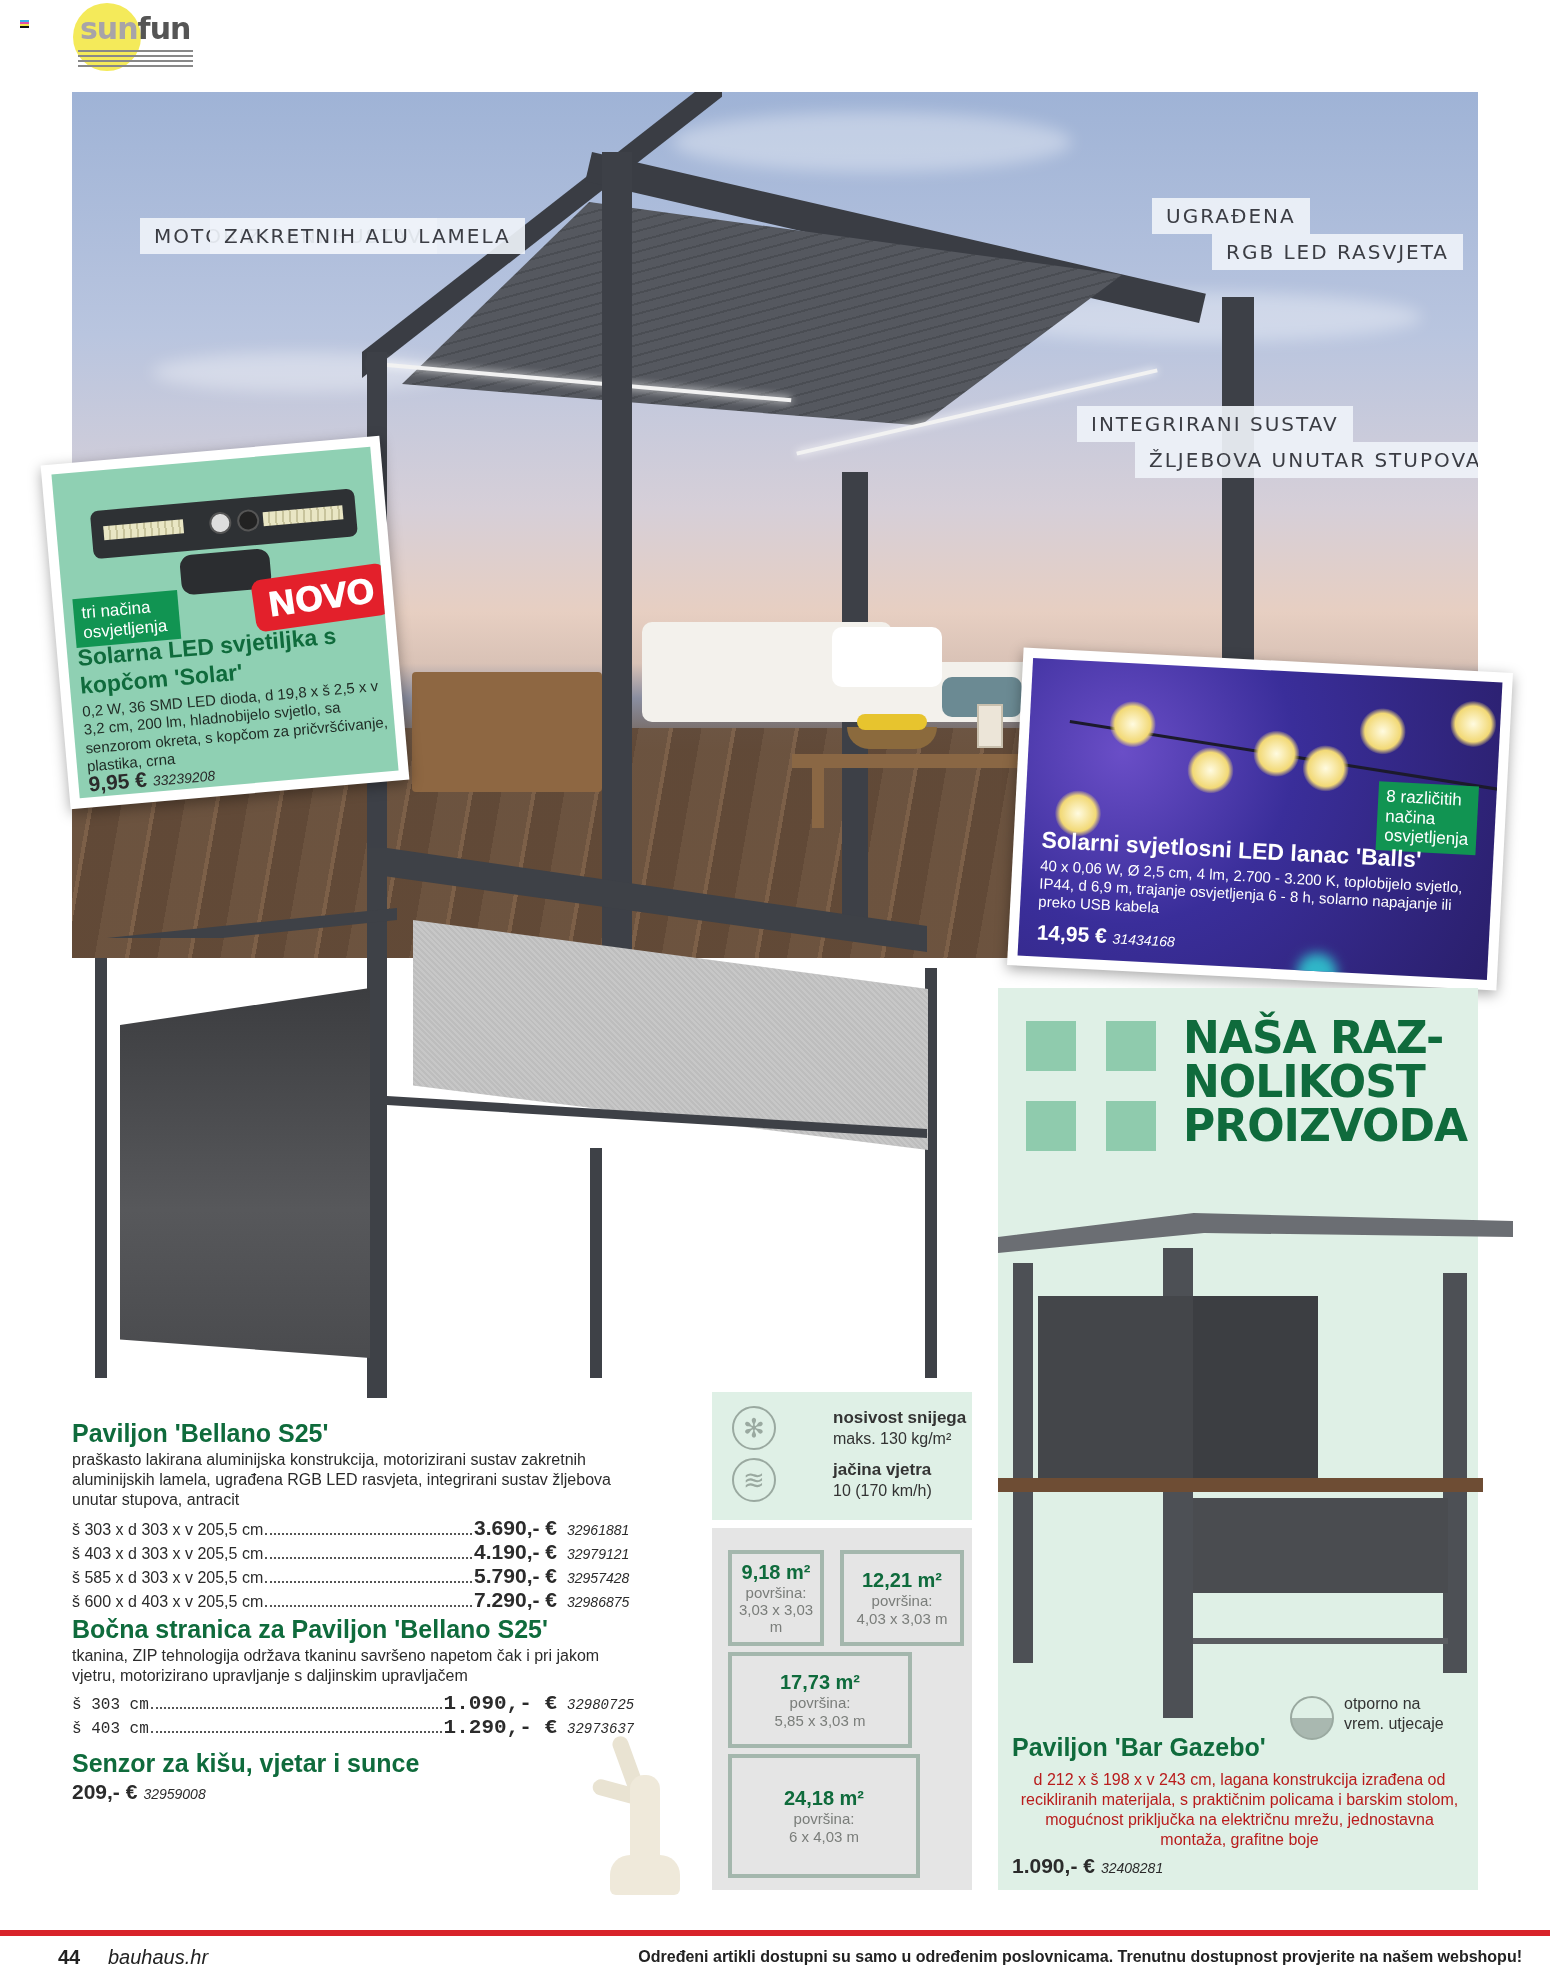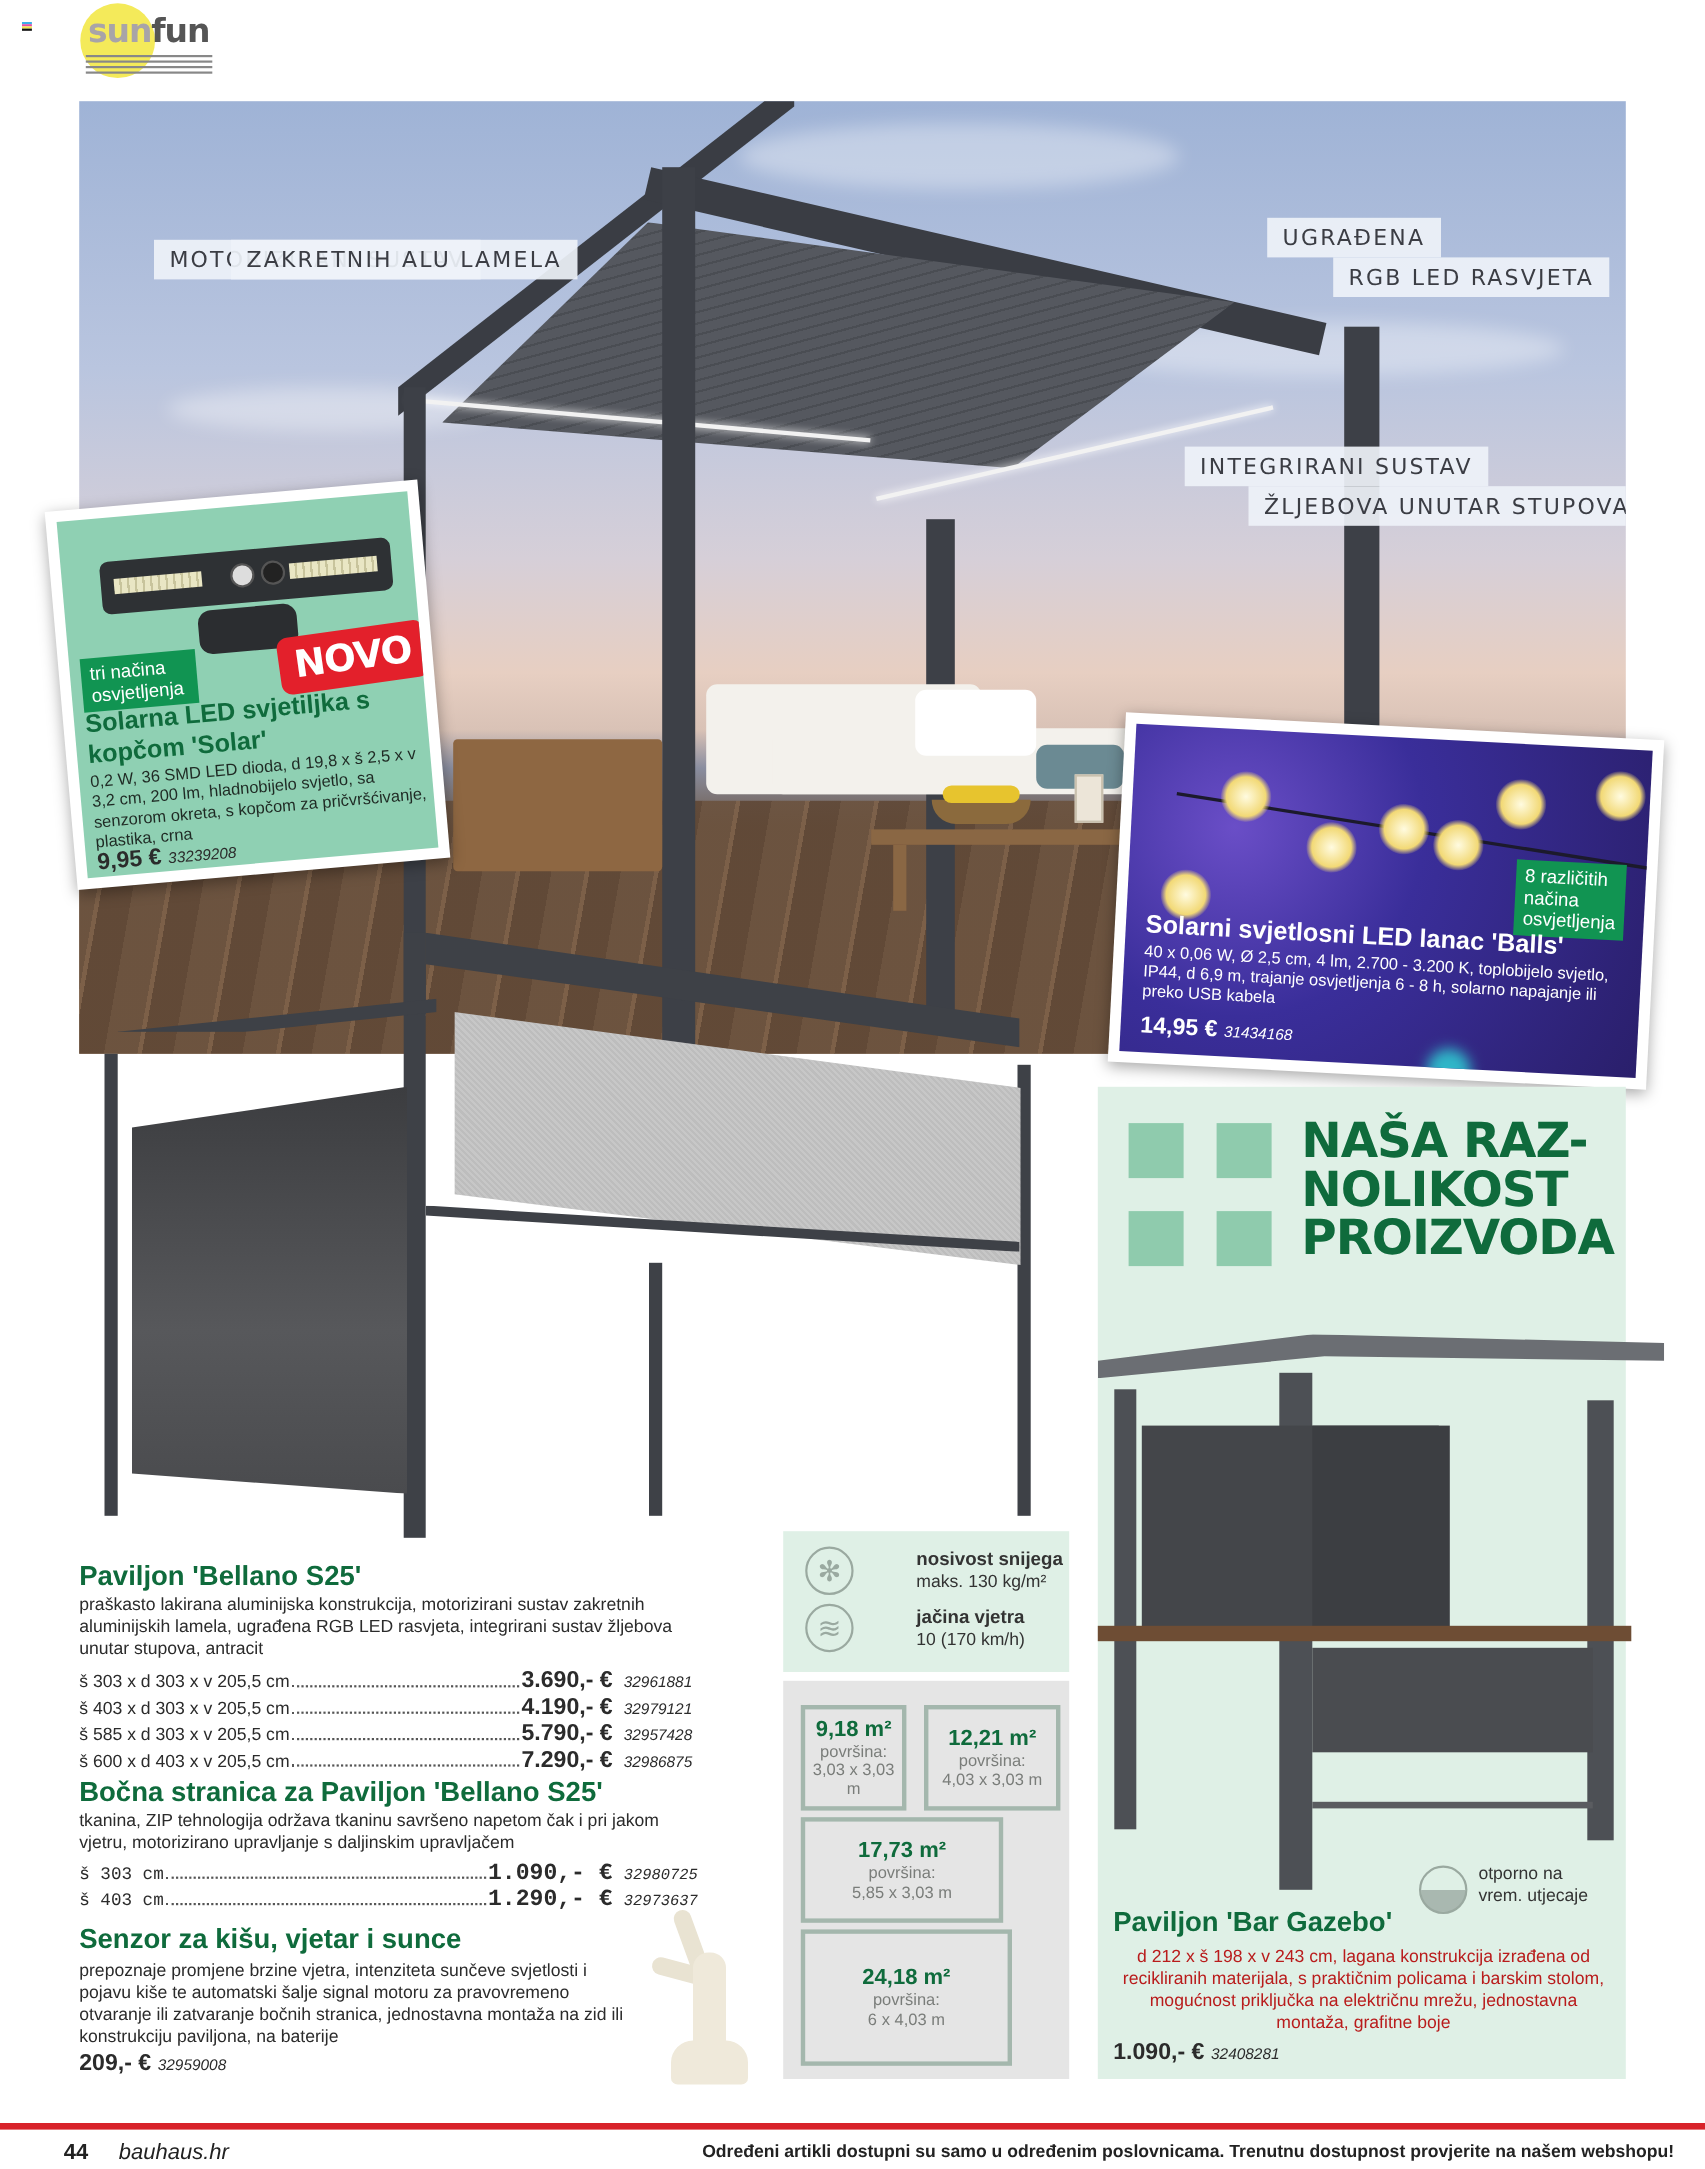--- a/index.html
+++ b/index.html
@@ -340,21 +340,20 @@
         <span class="dim">š 403 cm</span>
         <span class="dots"></span>
         <span class="price">1.290,- €</span>
         <span class="art">32973637</span>
       </div>
   </div>
 </div>
 
 <div class="abs txt" style="top:1748px;">
   <div class="h-green">Senzor za kišu, vjetar i sunce</div>
-  <div class="p" style="width:510px;margin-top:4px;">prepoznaje promjene brzine vjetra, intenziteta sunčeve svjetlosti i pojavu kiše te automatski šalje signal motoru za pravovremeno otvaranje ili zatvaranje bočnih stranica, jednostavna montaža na zid ili konstrukciju paviljona, na baterije</div>
   <div style="margin-top:2px;">
     <span class="pr-big">209,- €</span><span class="art-num">32959008</span>
   </div>
 </div>
 
 <div class="abs sensor-img">
   <div style="position:absolute;left:30px;top:0;width:16px;height:60px;background:#e9e3d2;border-radius:8px;transform:rotate(-20deg);"></div>
   <div style="position:absolute;left:2px;top:50px;width:60px;height:16px;background:#e9e3d2;border-radius:8px;transform:rotate(15deg);"></div>
   <div style="position:absolute;left:40px;top:40px;width:30px;height:100px;background:#efe9da;border-radius:14px;"></div>
   <div style="position:absolute;left:20px;top:120px;width:70px;height:40px;background:#efe9da;border-radius:20px 20px 6px 6px;"></div>

